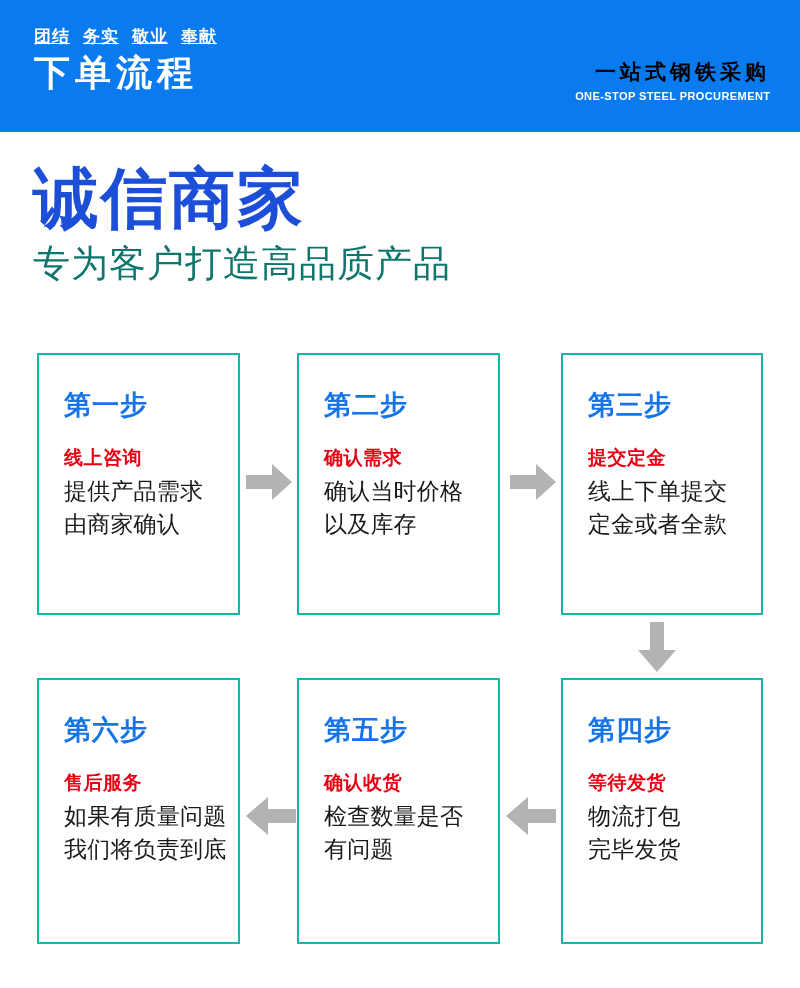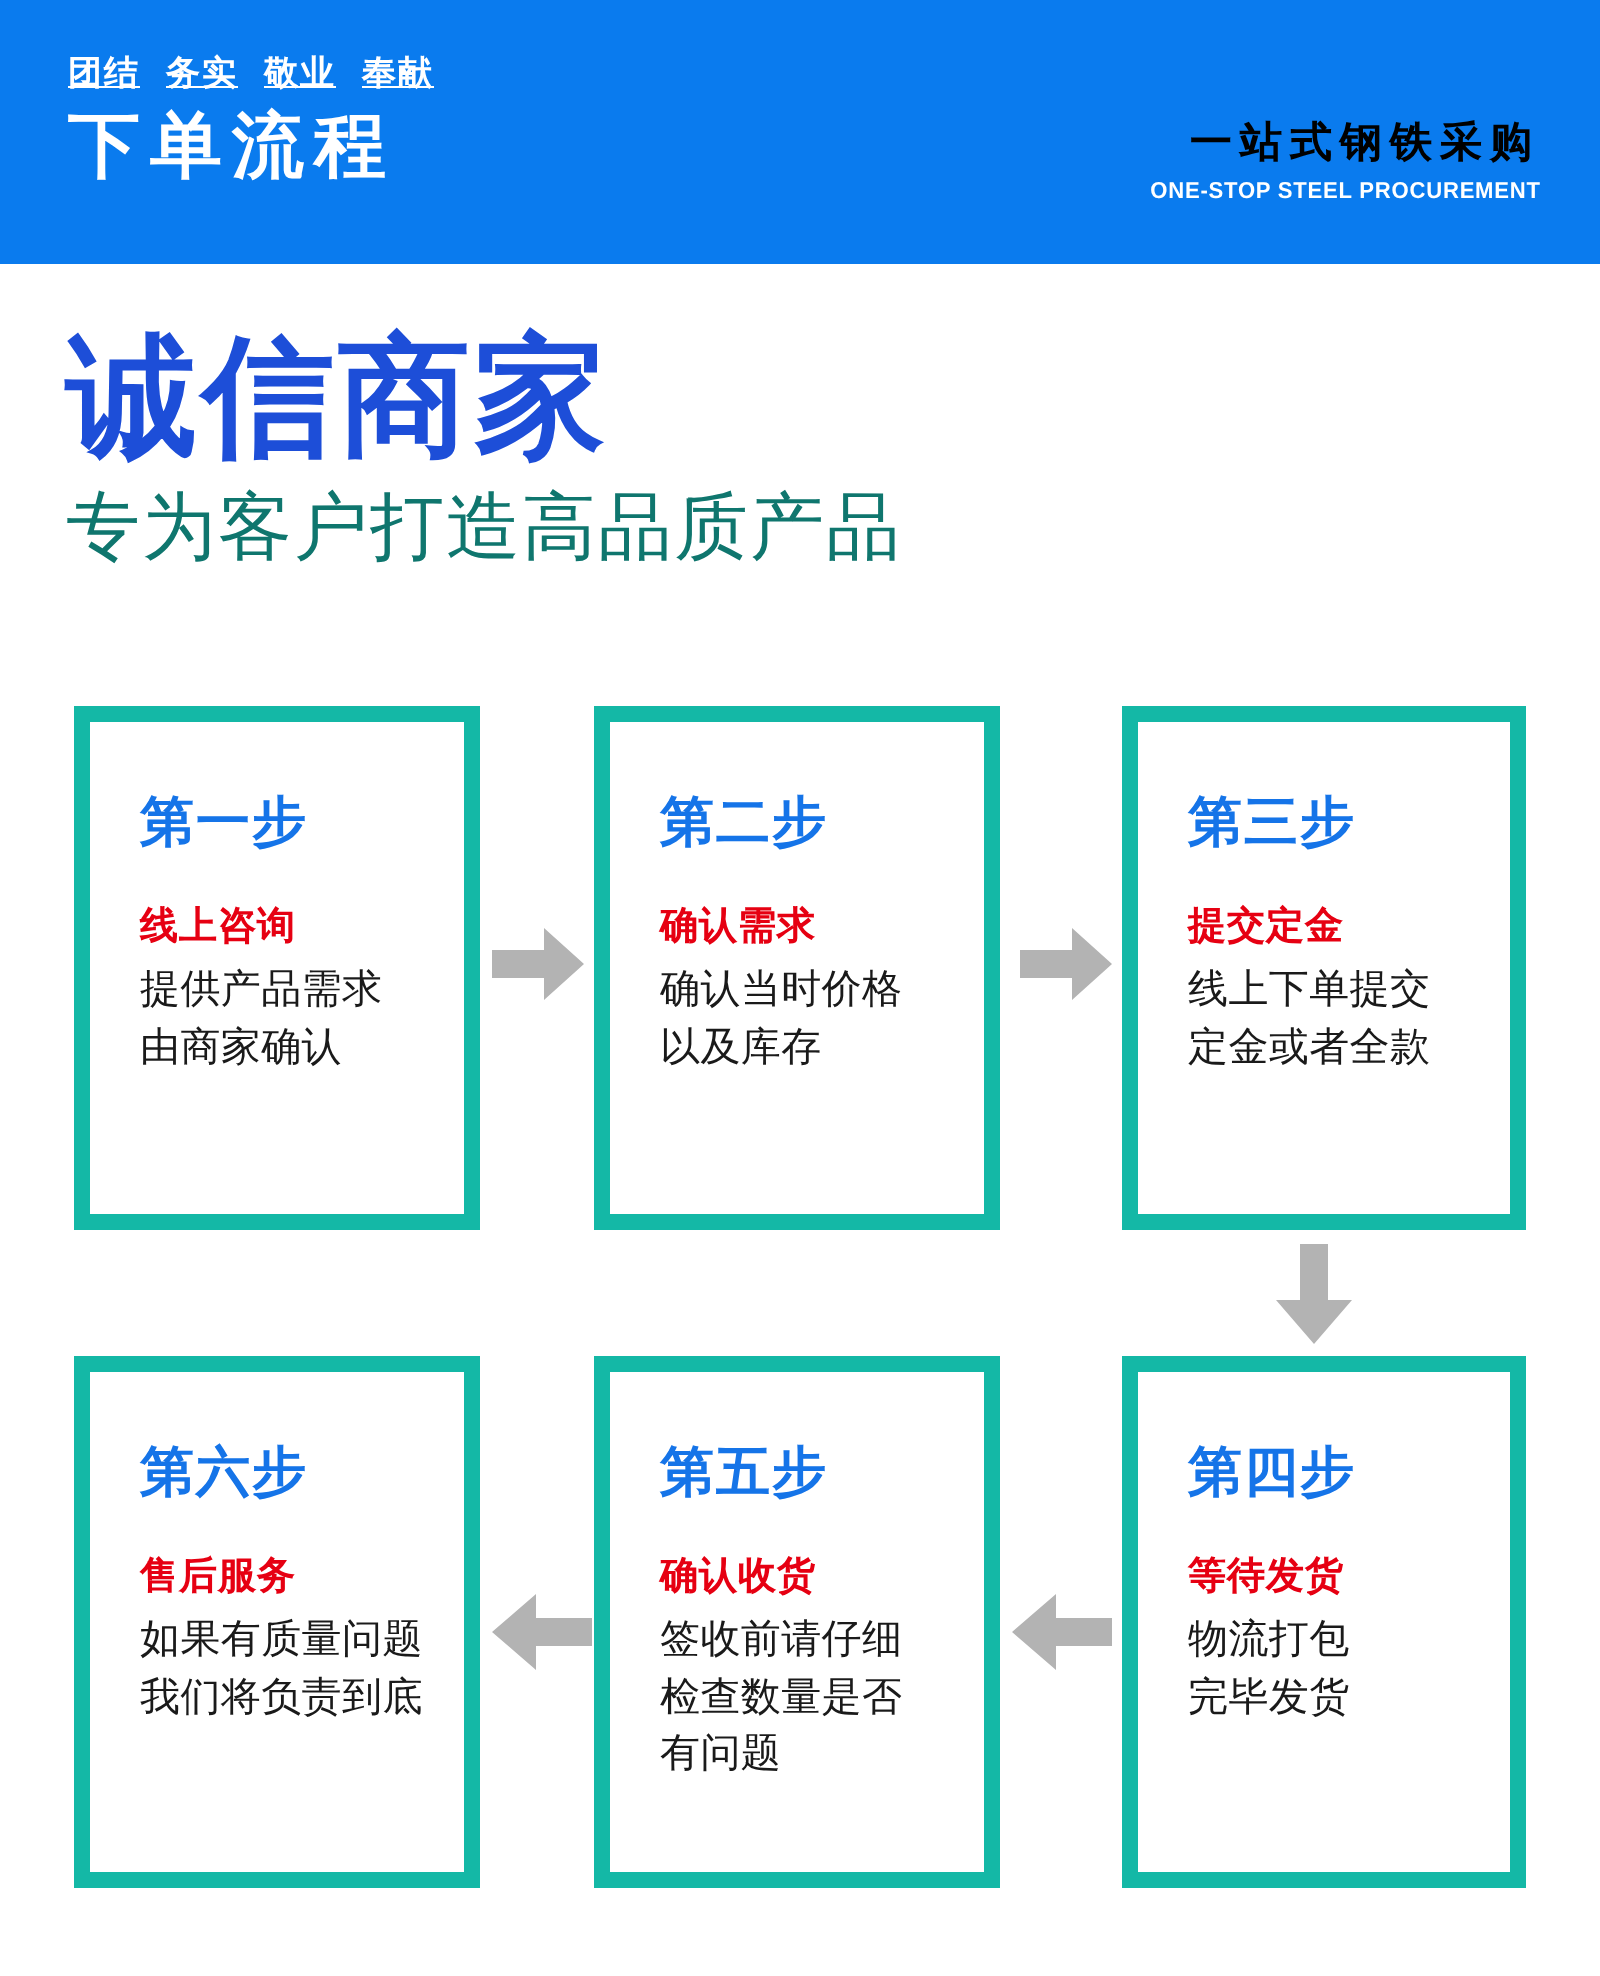--- a/index.html
+++ b/index.html
@@ -106,21 +106,21 @@
     font-weight: 500;
     letter-spacing: 1px;
     line-height: 1.15;
     margin-top: 7px;
     white-space: nowrap;
   }
 
   
   .step-box {
     position: absolute;
-    border: 8px solid #14b8a6;
+    border: 2px solid #14b8a6;
     background: #ffffff;
   }
 
   .step-inner {
     position: absolute;
     left: 25px;
     top: 36px;
     right: 10px;
   }
 
@@ -138,21 +138,21 @@
     font-size: 19px;
     font-weight: 700;
     letter-spacing: 0.5px;
     line-height: 1.2;
     margin-top: 26px;
     white-space: nowrap;
   }
 
   .step-desc {
     color: #1a1a1a;
-    font-size: 20px;
+    font-size: 23px;
     font-weight: 400;
     letter-spacing: 0.2px;
     line-height: 1.42;
     margin-top: 6px;
   }
   .step-desc div { white-space: nowrap; }
 
   
   .arrow {
     position: absolute;
@@ -241,21 +241,20 @@
         <div>完毕发货</div>
       </div>
     </div>
   </div>
 
   <div class="step-box b5">
     <div class="step-inner">
       <div class="step-label">第五步</div>
       <div class="step-title">确认收货</div>
       <div class="step-desc">
-        <div>签收前请仔细</div>
         <div>检查数量是否</div>
         <div>有问题</div>
       </div>
     </div>
   </div>
 
   <div class="step-box b6">
     <div class="step-inner">
       <div class="step-label">第六步</div>
       <div class="step-title">售后服务</div>

